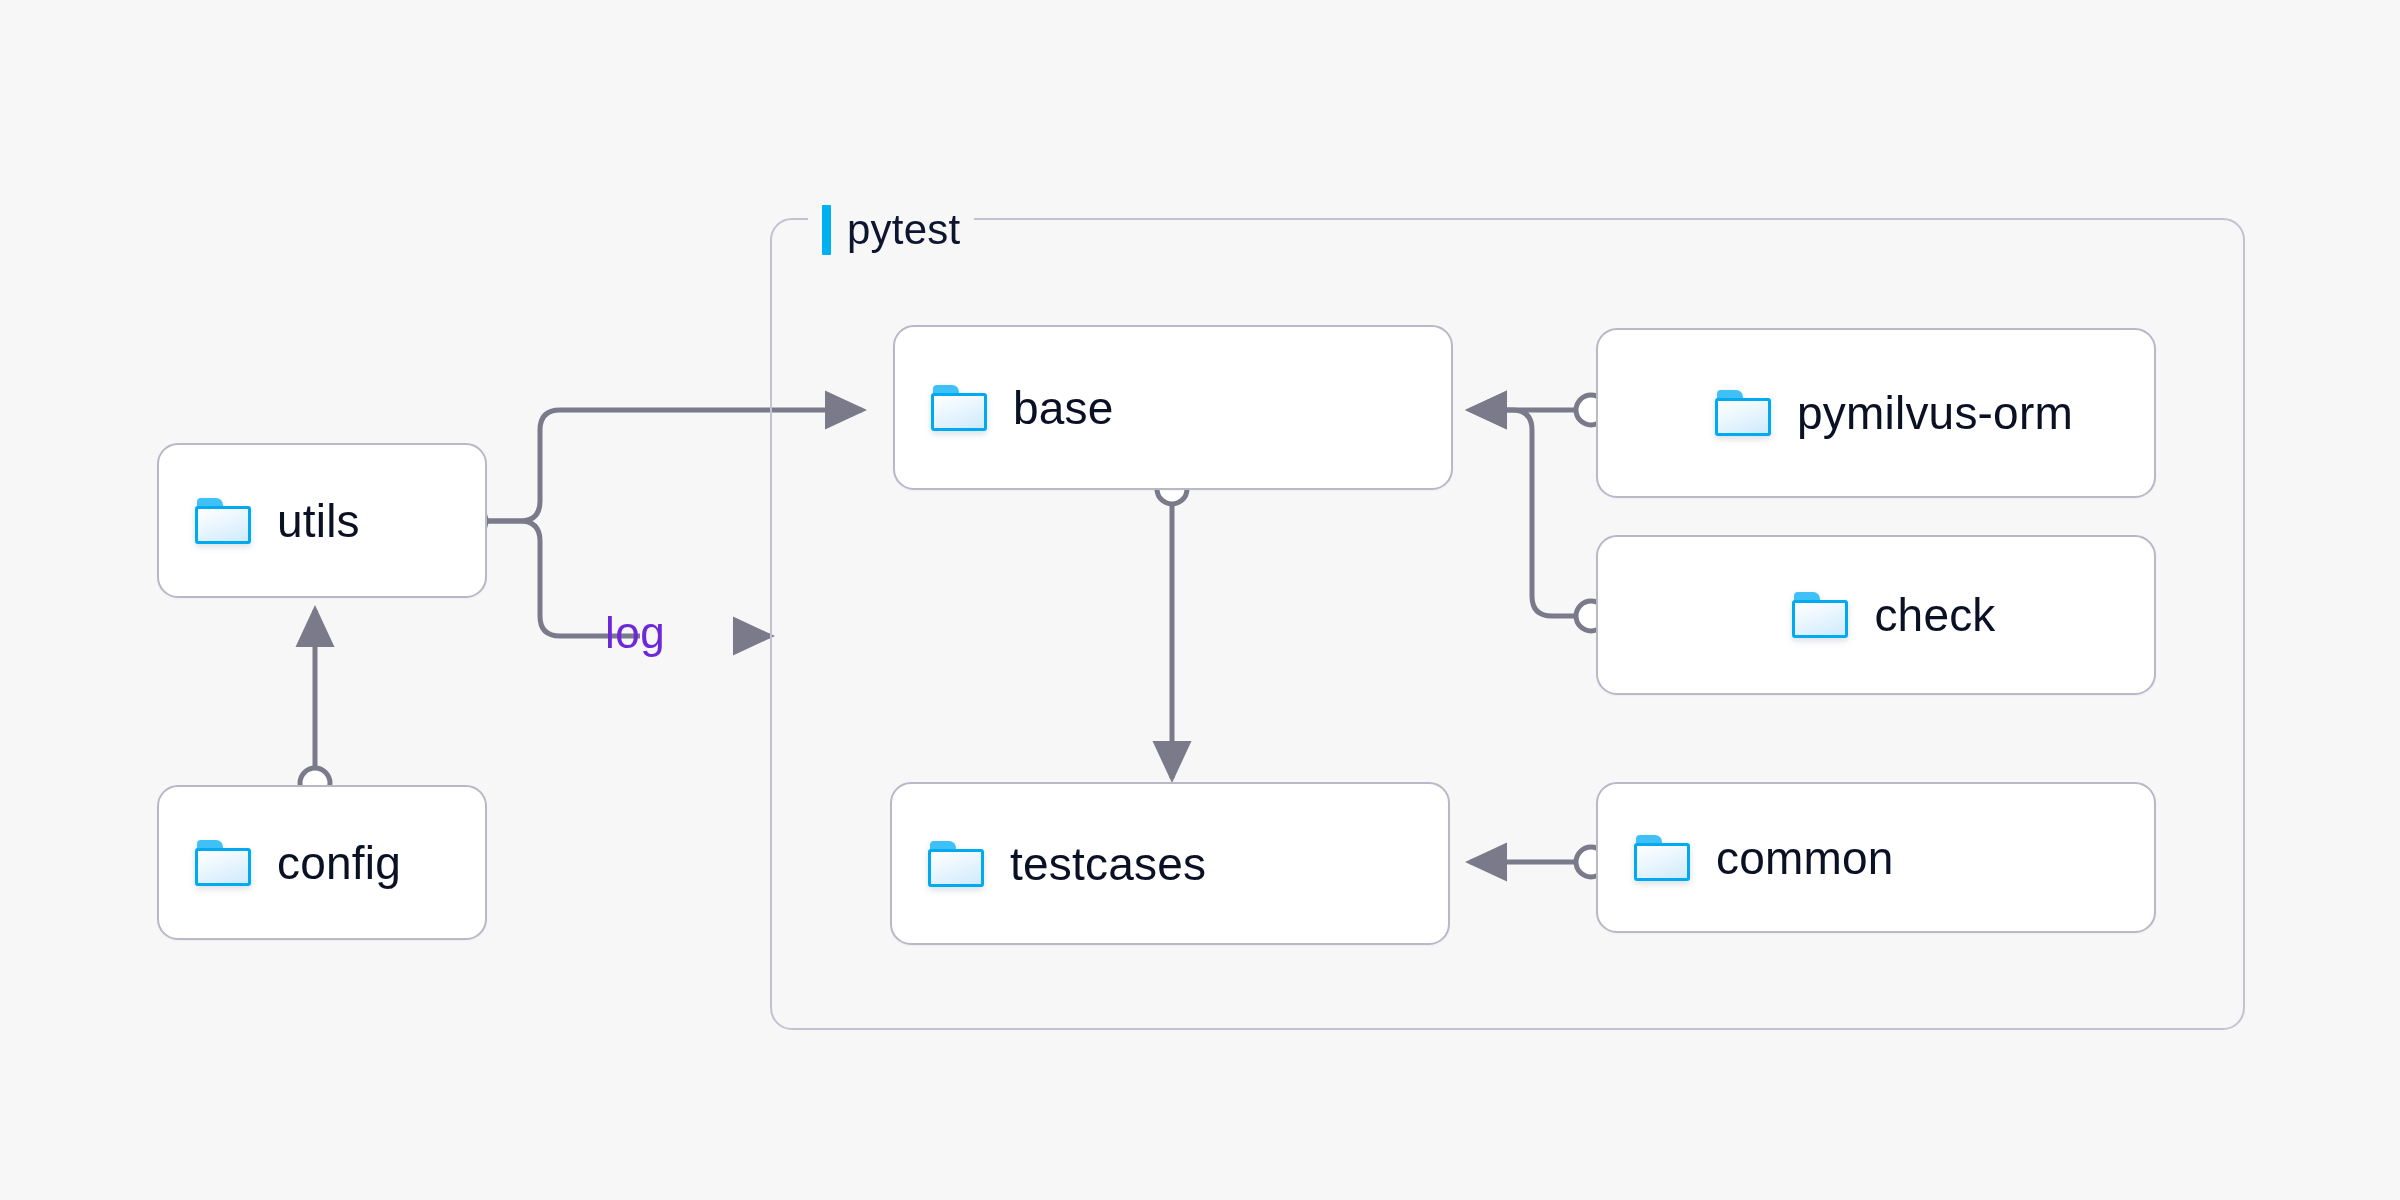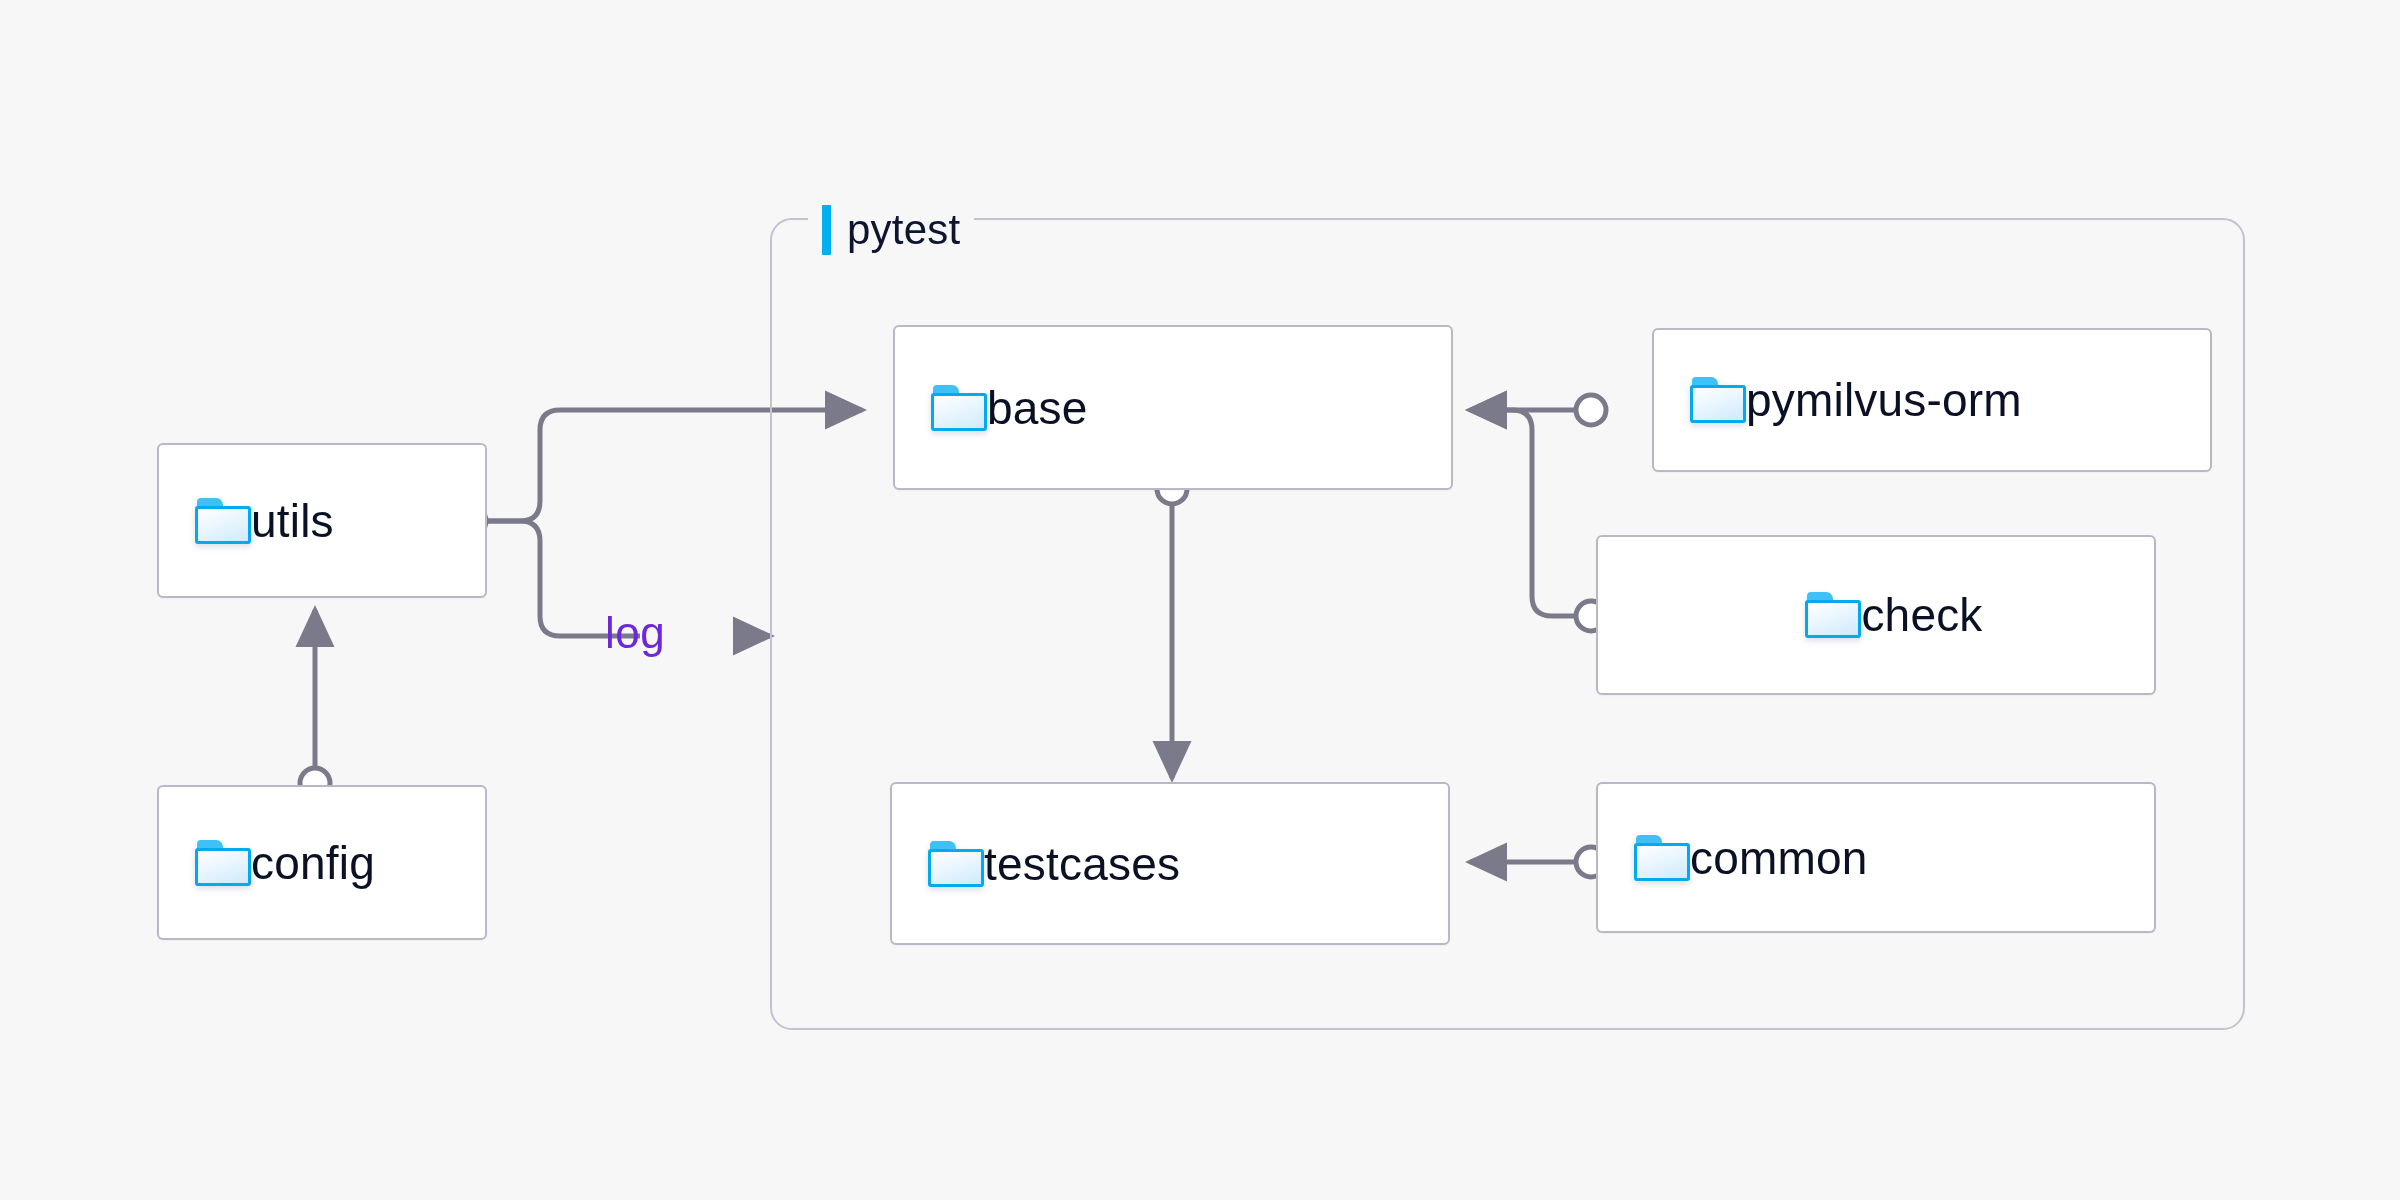--- a/index.html
+++ b/index.html
@@ -64,23 +64,24 @@
     letter-spacing: .2px;
     white-space: nowrap;
   }
 
   
   .node {
     position: absolute;
     box-sizing: border-box;
     background: #ffffff;
     border: 2px solid #b9b8c6;
-    border-radius: 6px;
+    border-radius: 21px;
     display: flex;
     align-items: center;
+    gap: 26px;
     padding-left: 36px;
     z-index: 4;
     box-shadow: 0 1px 2px rgba(20,20,40,0.04);
   }
   .node-label {
     font-size: 46px;
     color: #0b1124;
     white-space: nowrap;
     letter-spacing: .2px;
   }
@@ -198,21 +199,21 @@
   </div>
 
   <div class="node" style="left:890px; top:782px; width:560px; height:163px;">
     <span class="folder-icon">
       <span class="f-tab"></span>
         <span class="f-body"></span>
     </span>
     <span class="node-label">testcases</span>
   </div>
 
-  <div class="node" style="left:1652px; top:328px; width:560px; height:144px;">
+  <div class="node" style="left:1596px; top:328px; width:560px; height:170px;justify-content:center;">
     <span class="folder-icon">
       <span class="f-tab"></span>
         <span class="f-body"></span>
     </span>
     <span class="node-label">pymilvus-orm</span>
   </div>
 
   <div class="node" style="left:1596px; top:535px; width:560px; height:160px;justify-content:center;">
     <span class="folder-icon">
       <span class="f-tab"></span>

